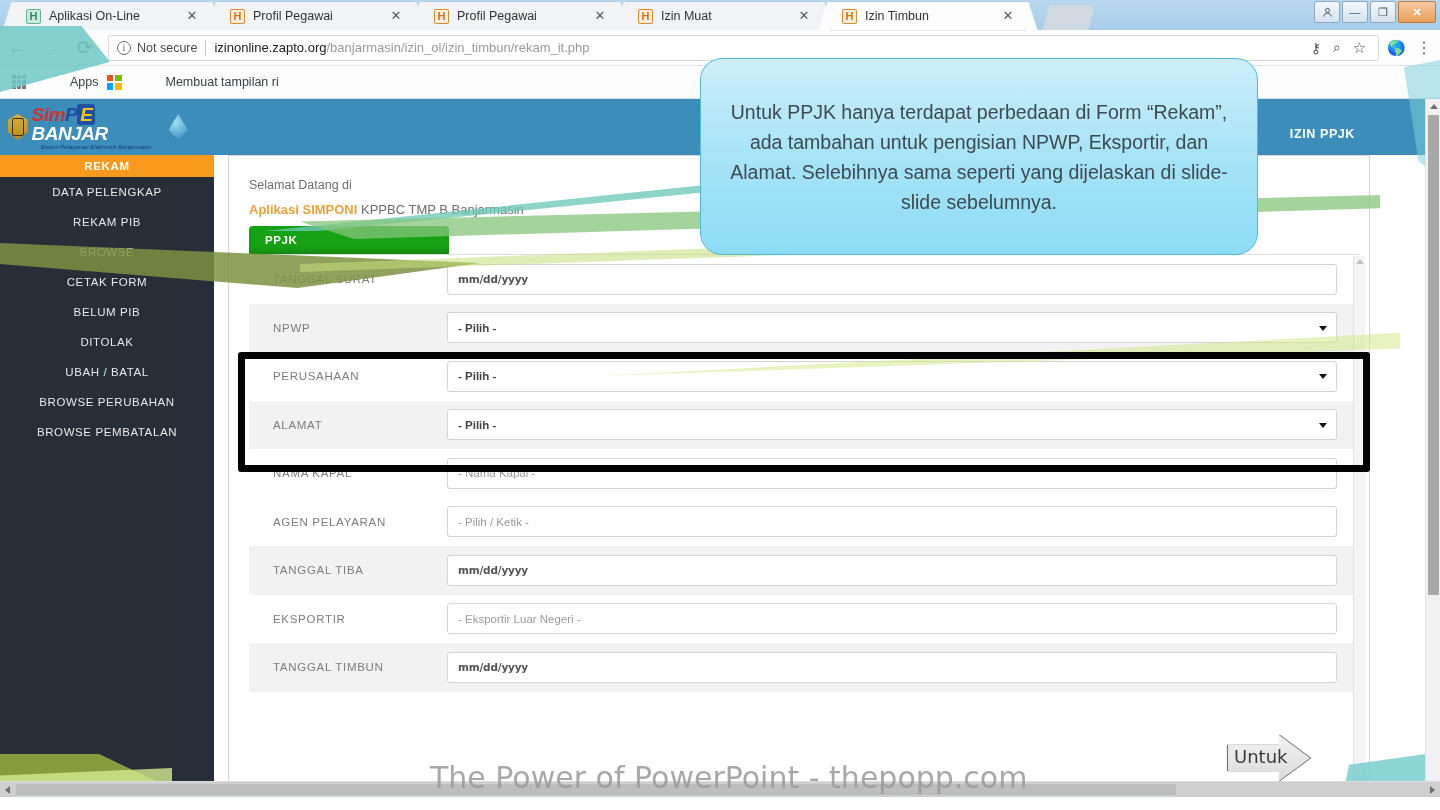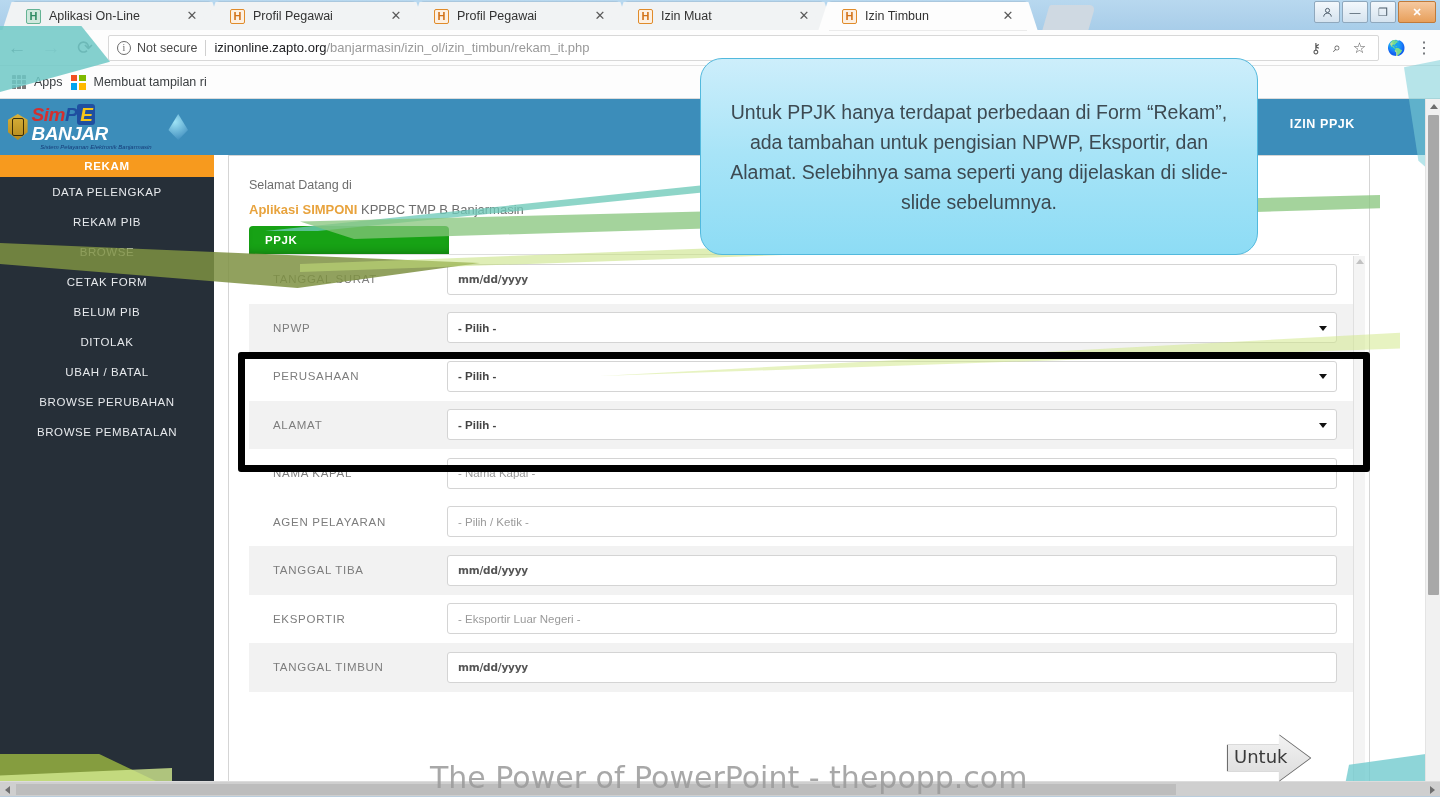--- a/index.html
+++ b/index.html
@@ -84,21 +84,21 @@
   .omni-icons { display:flex; align-items:center; gap:12px; padding-right:4px; }
   .tb-right { display:flex; align-items:center; gap:10px; padding-right:8px; }
 
   .bookbar {
     position:absolute; left:0; top:66px; width:1440px; height:33px;
     background:#fdfdfd; border-bottom:1px solid #dcdcdc;
     display:flex; align-items:center; gap:8px; padding-left:12px;
   }
   .apps-grid { width:14px; height:14px; display:grid; grid-template-columns:repeat(3,1fr); gap:1.5px; }
   .apps-grid i { background:#7b7b7b; border-radius:0.5px; display:block; }
-  .bm-text { font-size:12.5px; color:#3c4043; }
+  .bm-text { font-size:12.5px; color:#3c4043;margin-left:36px; }
   .ms-sq { width:15px; height:15px; display:grid; grid-template-columns:1fr 1fr; gap:1.5px; }
   .ms-sq i:nth-child(1){background:#f25022;} .ms-sq i:nth-child(2){background:#7fba00;}
   .ms-sq i:nth-child(3){background:#00a4ef;} .ms-sq i:nth-child(4){background:#ffb900;}
 
   
   .viewport { position:absolute; left:0; top:99px; width:1425px; height:696px; background:#fff; overflow:hidden; }
 
   .appheader {
     position:absolute; left:0; top:0; width:1425px; height:56px;
     background:#3c8dba;
@@ -116,21 +116,21 @@
   .lw-p   { color:#1f4fa0; }
   .lw-e   { color:#f5c518; background:#1f4fa0; padding:0 3px; border-radius:3px; }
   .lw-banjar { color:#ffffff; }
   .logo-sub { font-size:6px; color:#163d7a; font-style:italic; text-align:center; margin-top:1px;}
   .logo-drop {
     width:22px; height:26px; margin-left:4px;
     background:radial-gradient(circle at 35% 30%, #9fe3f5, #2f7fb5);
     clip-path: polygon(50% 0, 100% 62%, 50% 100%, 0 62%);
   }
   .izin-ppjk {
-    position:absolute; right:70px; top:18px;
+    position:absolute; right:70px; top:28px;
     font-size:12.5px; color:#ffffff; letter-spacing:0.6px; font-weight:bold;
   }
 
   .sidebar {
     position:absolute; left:0; top:56px; width:214px; height:640px;
     background:#262f38;
   }
   .side-rekam {
     height:22px; background:#f79a1e; color:#fff; font-size:11.5px; font-weight:bold;
     display:flex; align-items:center; justify-content:center; letter-spacing:0.7px;

